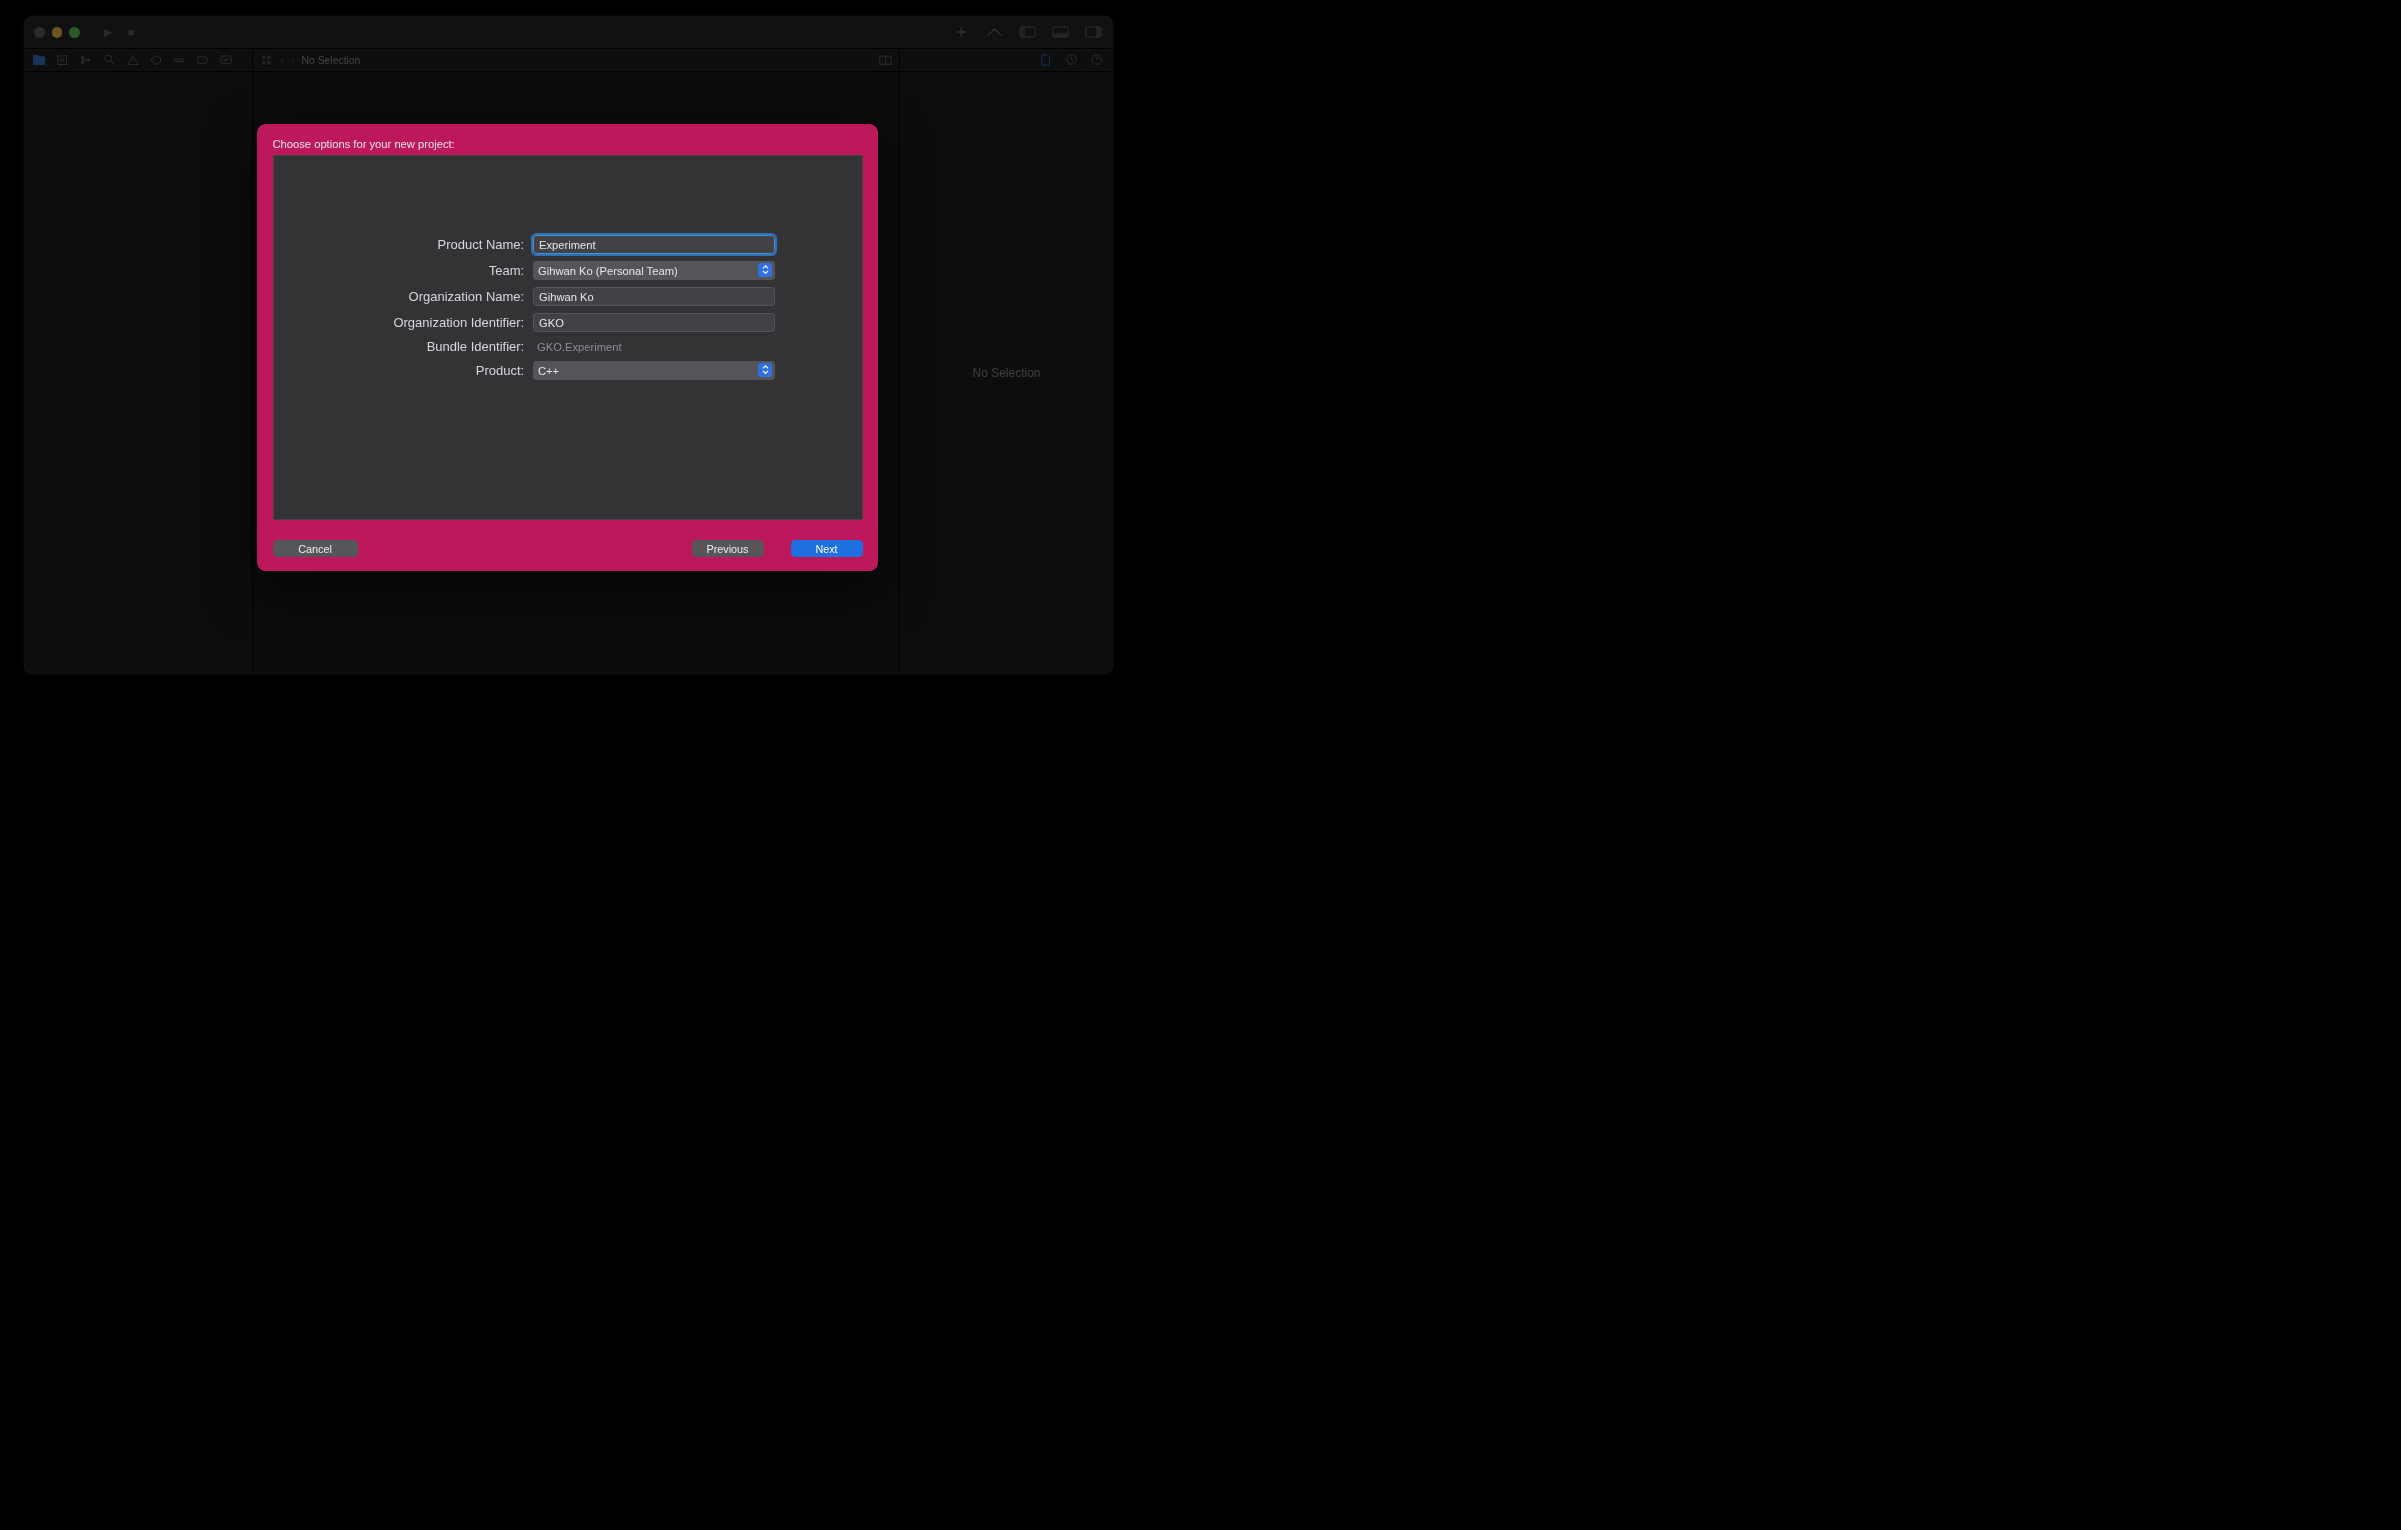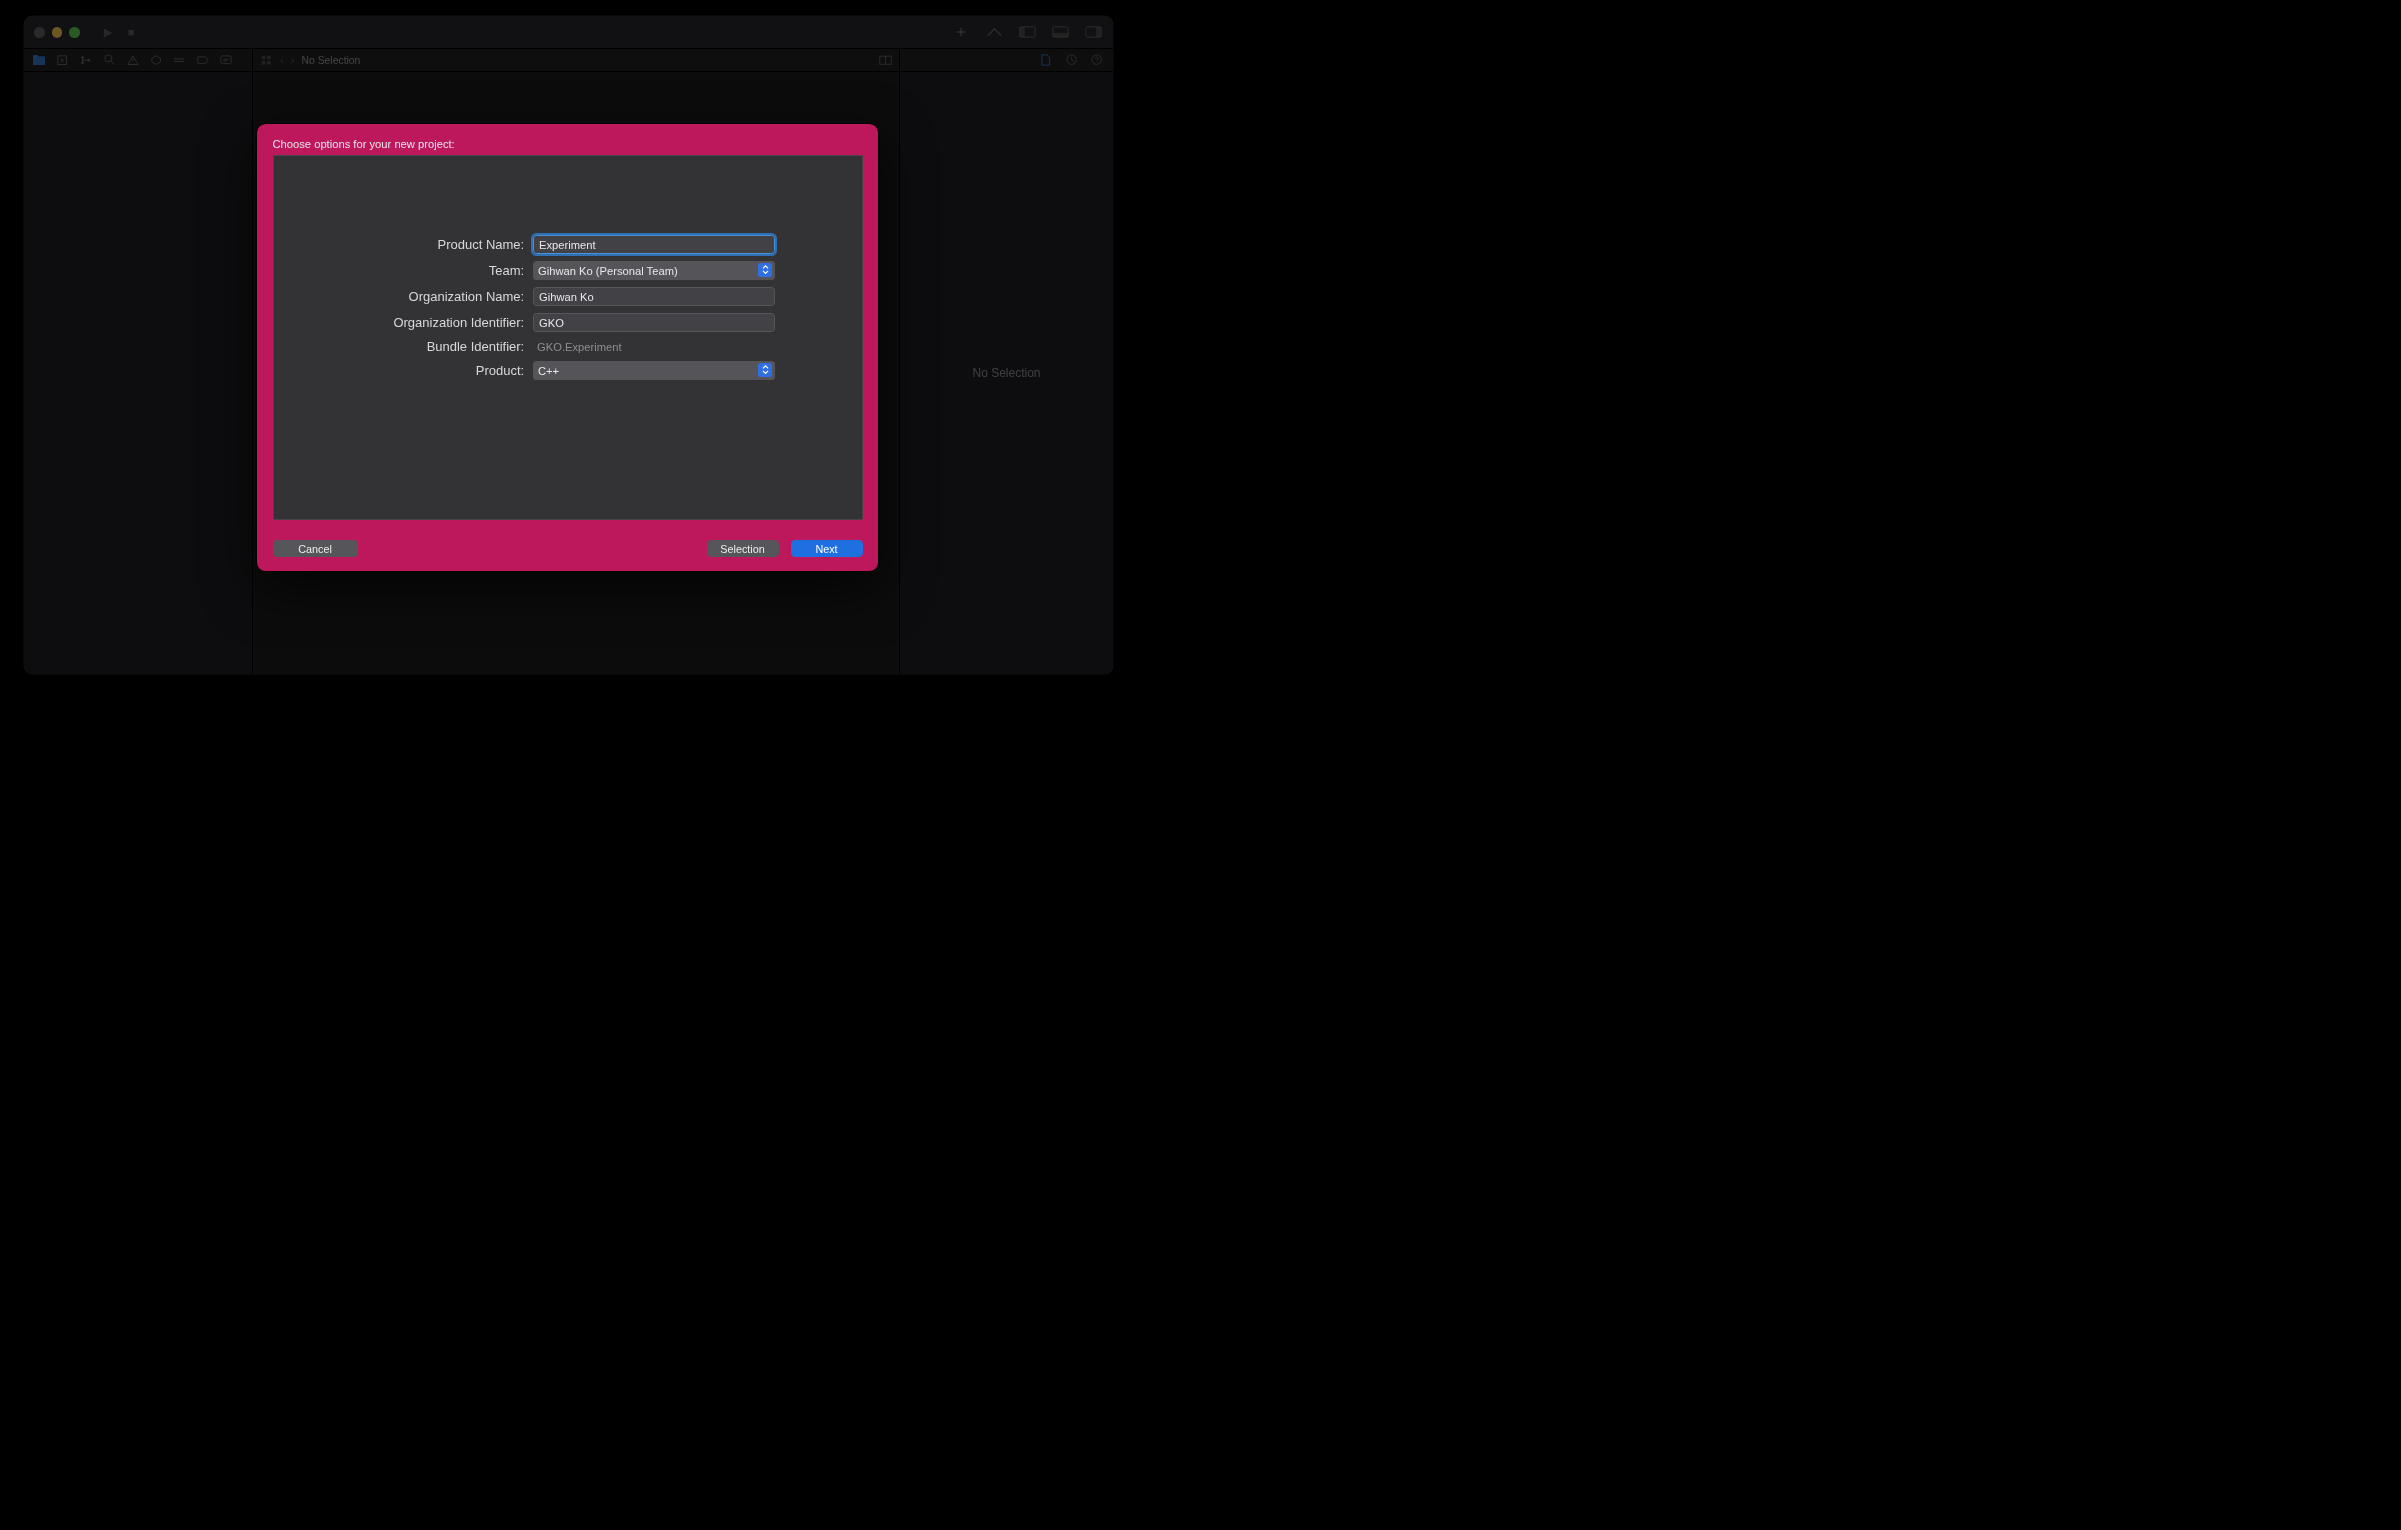--- a/index.html
+++ b/index.html
@@ -156,21 +156,21 @@
     width: 14px; height: 14px;
     background: #2f6fe0;
     border-radius: 2.6px;
     display: flex; flex-direction: column;
     align-items: center; justify-content: center;
     color: #fff;
   }
   .popup .arrows svg { display:block;}
   .sheet-buttons {
     display: flex;
-    gap: 12px;
+    gap: 27px;
     margin-top: 20px;
   }
   .btn {
     min-width: 72px;
     height: 17px;
     border-radius: 4.3px;
     border: none;
     font-size: 10.8px;
     color: #eee;
     display: flex; align-items: center; justify-content: center;
@@ -376,17 +376,17 @@
               <path d="M1 1L4 4L7 1" stroke="#fff" stroke-width="1.3" fill="none"></path>
             </svg>
         </div>
       </div>
 
     </div>
   </div>
   <div class="sheet-buttons">
     <button class="btn secondary" style="width:85px;">Cancel</button>
     <div class="spacer"></div>
-    <button class="btn secondary">Selection</button>
+    <button class="btn secondary">Previous</button>
     <button class="btn primary">Next</button>
   </div>
 </div>
 
 
 </body></html>

